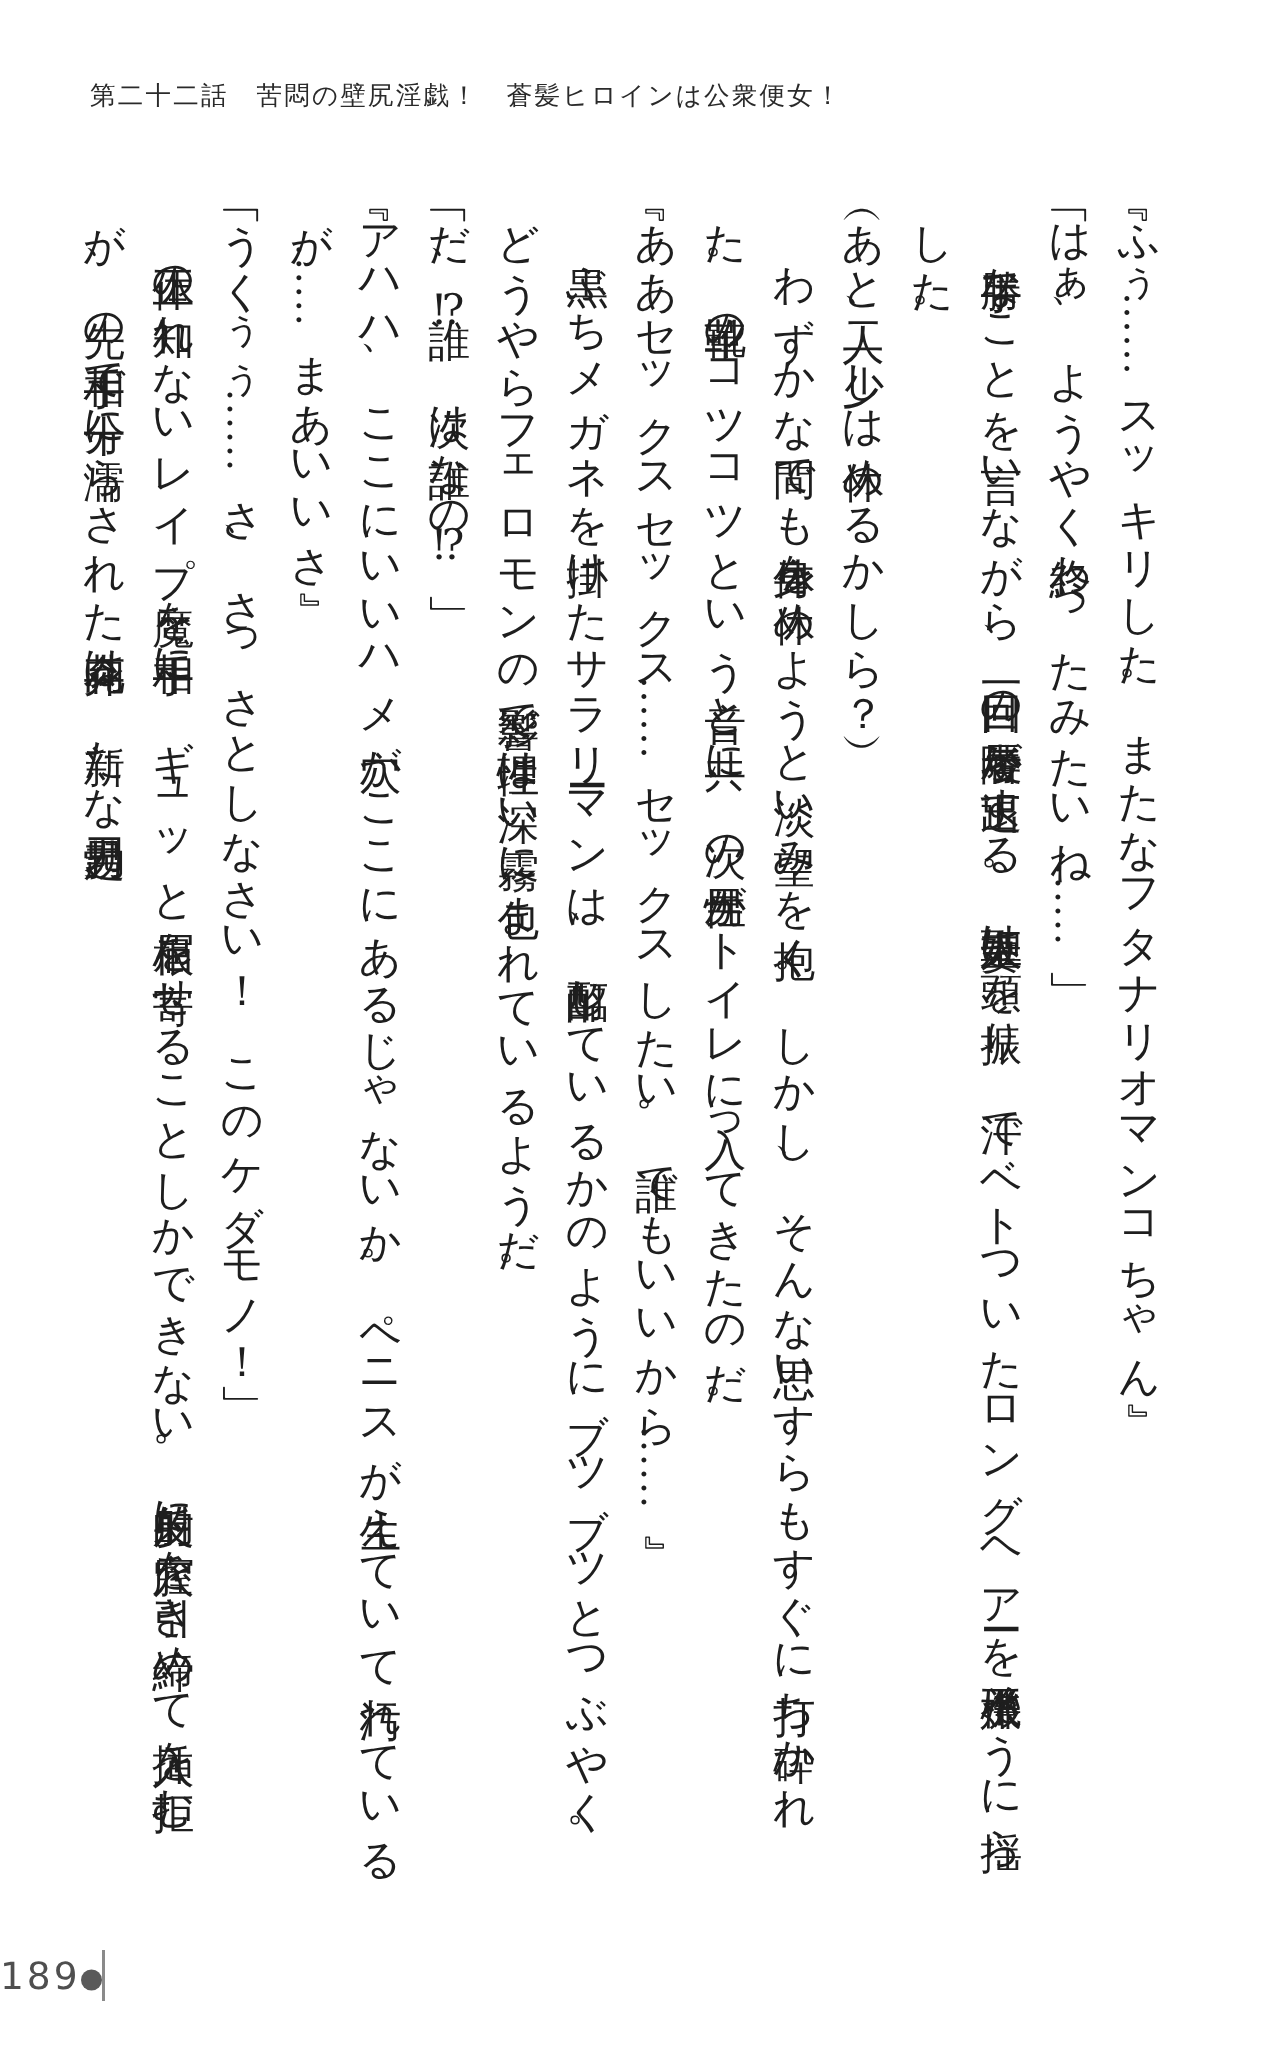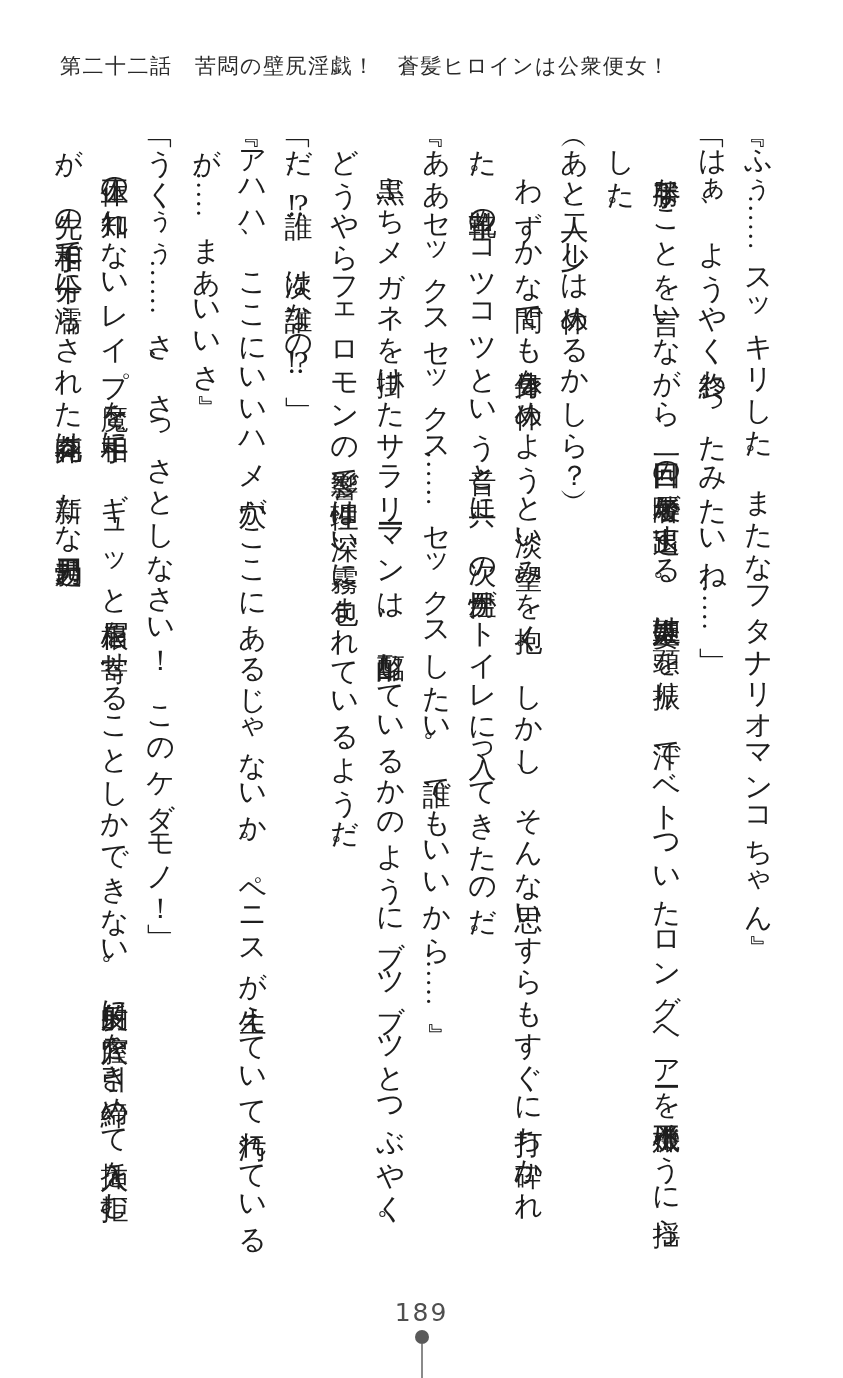--- a/index.html
+++ b/index.html
@@ -9,21 +9,21 @@
     position: relative;
     background: #ffffff;
     overflow: hidden;
     font-family: "Liberation Serif", "DejaVu Serif", serif;
     color: #1e1e1e;
   }
   .running-header {
     position: absolute;
     top: 52px;
     left: 60px;
-    font-size: 21px;
+    font-size: 17px;
     letter-spacing: 1.5px;
     color: #2a2a2a;
     white-space: nowrap;
   }
   .vtext {
     position: absolute;
     top: 130px;
     right: 62px;
     height: 1120px;
     writing-mode: vertical-rl;
@@ -34,21 +34,20 @@
     color: #1e1e1e;
   }
   .para { margin: 0; }
   .para.indent { text-indent: 1em; }
   .pagefoot {
     position: absolute;
     top: 1300px;
     left: 0;
     width: 100%;
     display: flex;
-    flex-direction: column;
     align-items: center;
   }
   .page-number {
     font-family: "DejaVu Sans", sans-serif;
     font-size: 25px;
     letter-spacing: 2px;
     color: #4f4f4f;
     line-height: 1;
   }
   .foot-dot {

